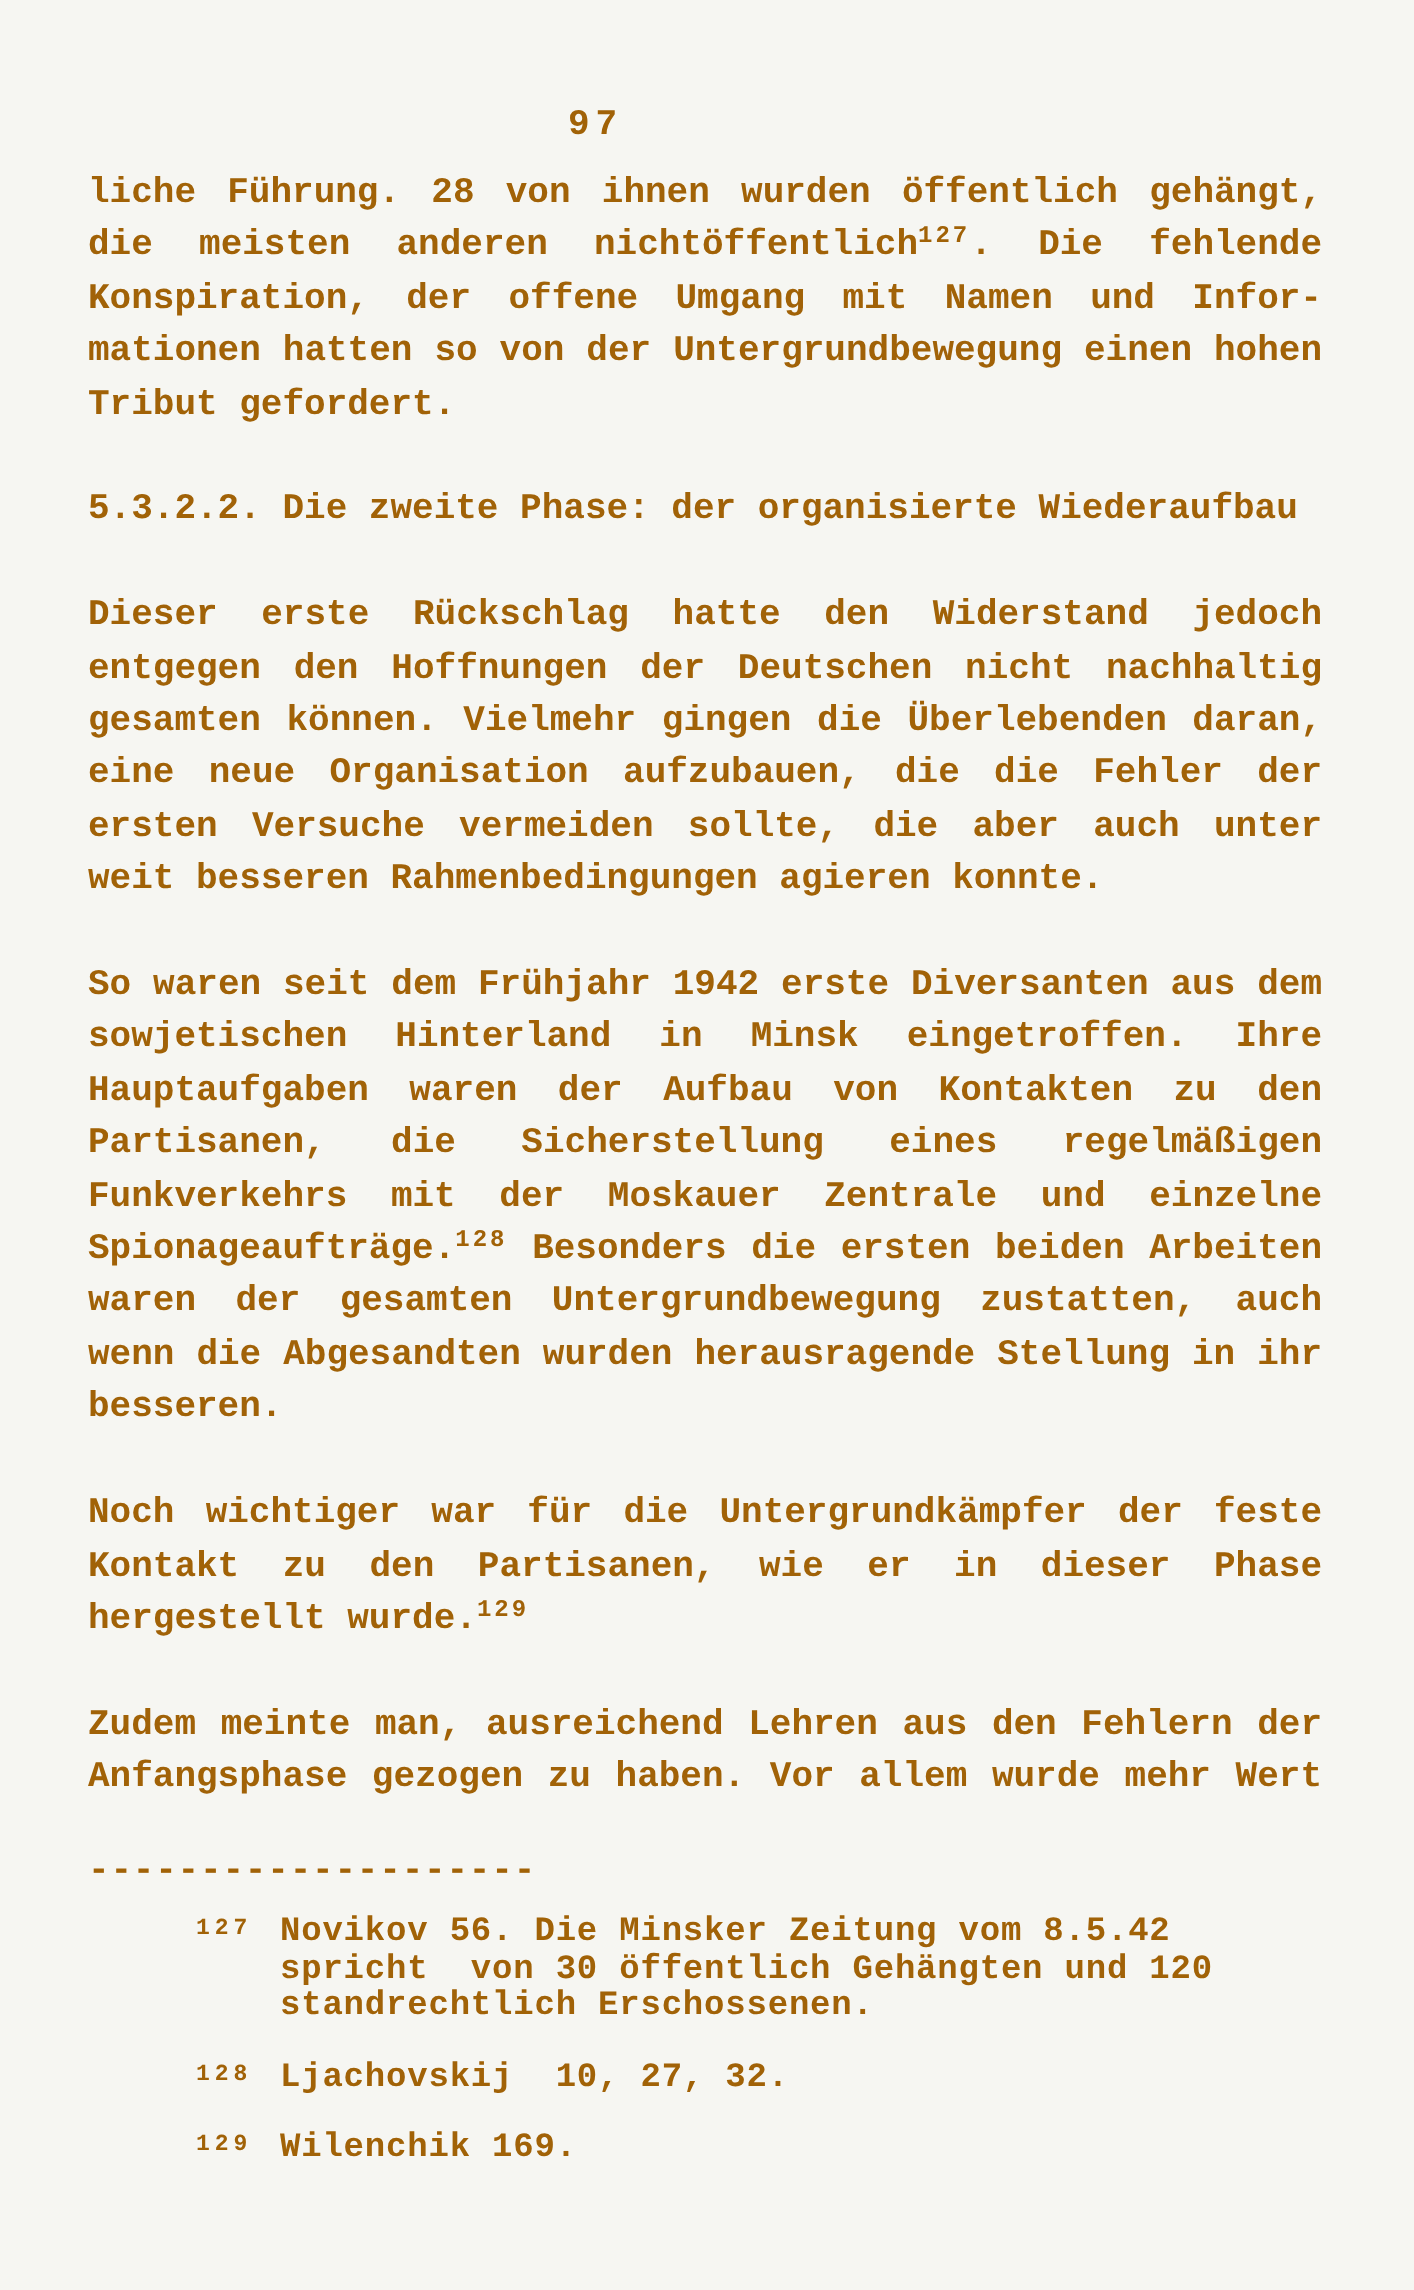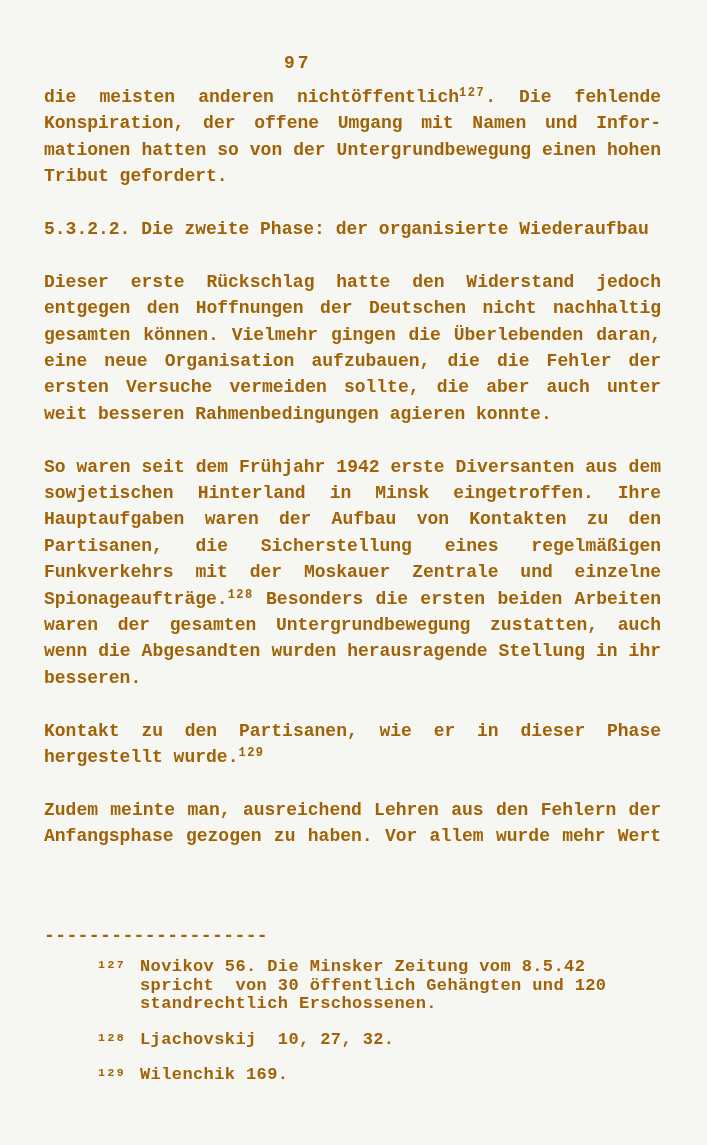--- a/index.html
+++ b/index.html
@@ -75,20 +75,21 @@
   }
   .fn .fl { white-space: pre; }
 </style>
 </head>
 <body>
 
 <div class="page">
   <div class="pagenum">97</div>
   <div class="body-text">
       <div class="para">
+        <div class="line j">liche Führung. 28 von ihnen wurden öffentlich gehängt,</div>
         <div class="line j">die meisten anderen nichtöffentlich<sup class="fnref">127</sup>. Die fehlende</div>
         <div class="line j">Konspiration, der offene Umgang mit Namen und Infor-</div>
         <div class="line j">mationen hatten so von der Untergrundbewegung einen hohen</div>
         <div class="line">Tribut gefordert.</div>
       </div>
       <div class="para">
         <div class="line">5.3.2.2. Die zweite Phase: der organisierte Wiederaufbau</div>
       </div>
       <div class="para">
         <div class="line j">Dieser erste Rückschlag hatte den Widerstand jedoch</div>
@@ -103,20 +104,21 @@
         <div class="line j">sowjetischen Hinterland in Minsk eingetroffen. Ihre</div>
         <div class="line j">Hauptaufgaben waren der Aufbau von Kontakten zu den</div>
         <div class="line j">Partisanen, die Sicherstellung eines regelmäßigen</div>
         <div class="line j">Funkverkehrs mit der Moskauer Zentrale und einzelne</div>
         <div class="line j">Spionageaufträge.<sup class="fnref">128</sup> Besonders die ersten beiden Arbeiten</div>
         <div class="line j">waren der gesamten Untergrundbewegung zustatten, auch</div>
         <div class="line j">wenn die Abgesandten wurden herausragende Stellung in ihr</div>
         <div class="line">besseren.</div>
       </div>
       <div class="para">
+        <div class="line j">Noch wichtiger war für die Untergrundkämpfer der feste</div>
         <div class="line j">Kontakt zu den Partisanen, wie er in dieser Phase</div>
         <div class="line">hergestellt wurde.<sup class="fnref">129</sup></div>
       </div>
       <div class="para">
         <div class="line j">Zudem meinte man, ausreichend Lehren aus den Fehlern der</div>
         <div class="line j">Anfangsphase gezogen zu haben. Vor allem wurde mehr Wert</div>
       </div>
     </div>
   <div class="sep">--------------------</div>
   <div class="footnotes">

